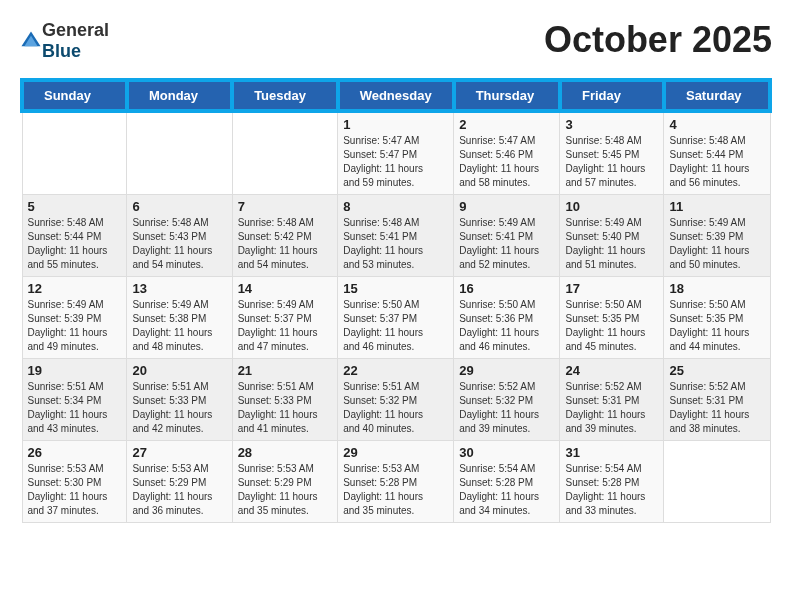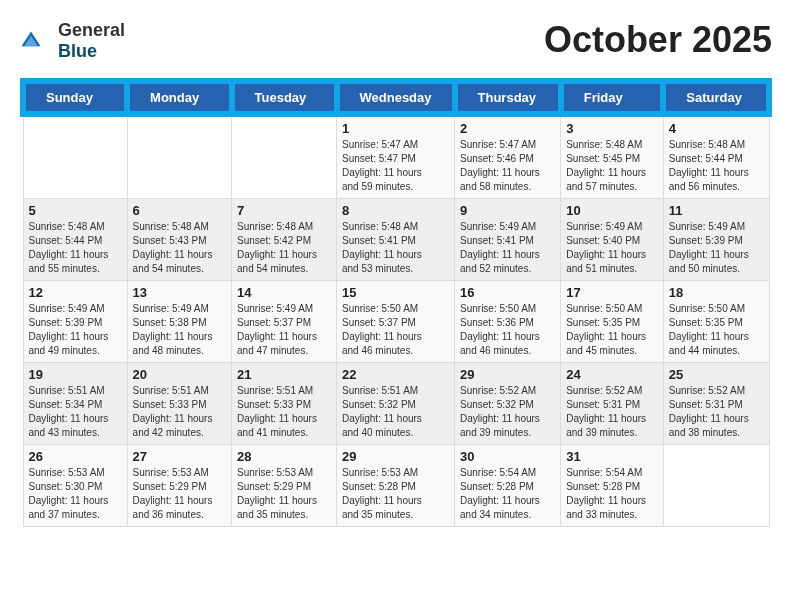--- a/index.html
+++ b/index.html
@@ -12,21 +12,21 @@
     }
     .header {
       display: flex;
       justify-content: space-between;
       align-items: flex-start;
       margin-bottom: 16px;
     }
     .logo {
       display: flex;
       align-items: center;
-      gap: 16px;
+      gap: 0;
     }
     .logo-icon {
       width: 22px;
       height: 22px;
     }
     .title-block {
       text-align: right;
     }
     .month-title {
       font-size: 36px;
@@ -44,21 +44,21 @@
       border-collapse: collapse;
       border: 1px solid #ccc;
     }
     .calendar th {
       background-color: #2563b0;
       color: #fff;
       font-size: 13px;
       font-weight: bold;
       padding: 6px 20px;
       text-align: left;
-      border: 6px solid #0ea5e9;
+      border: 4px solid #0ea5e9;
     }
     .calendar td {
       width: calc(100% / 7);
       vertical-align: top;
       padding: 4px 5px;
       font-size: 10.5px;
       color: #222;
       border: 1px solid #ddd;
       min-height: 80px;
       background: #fff;

